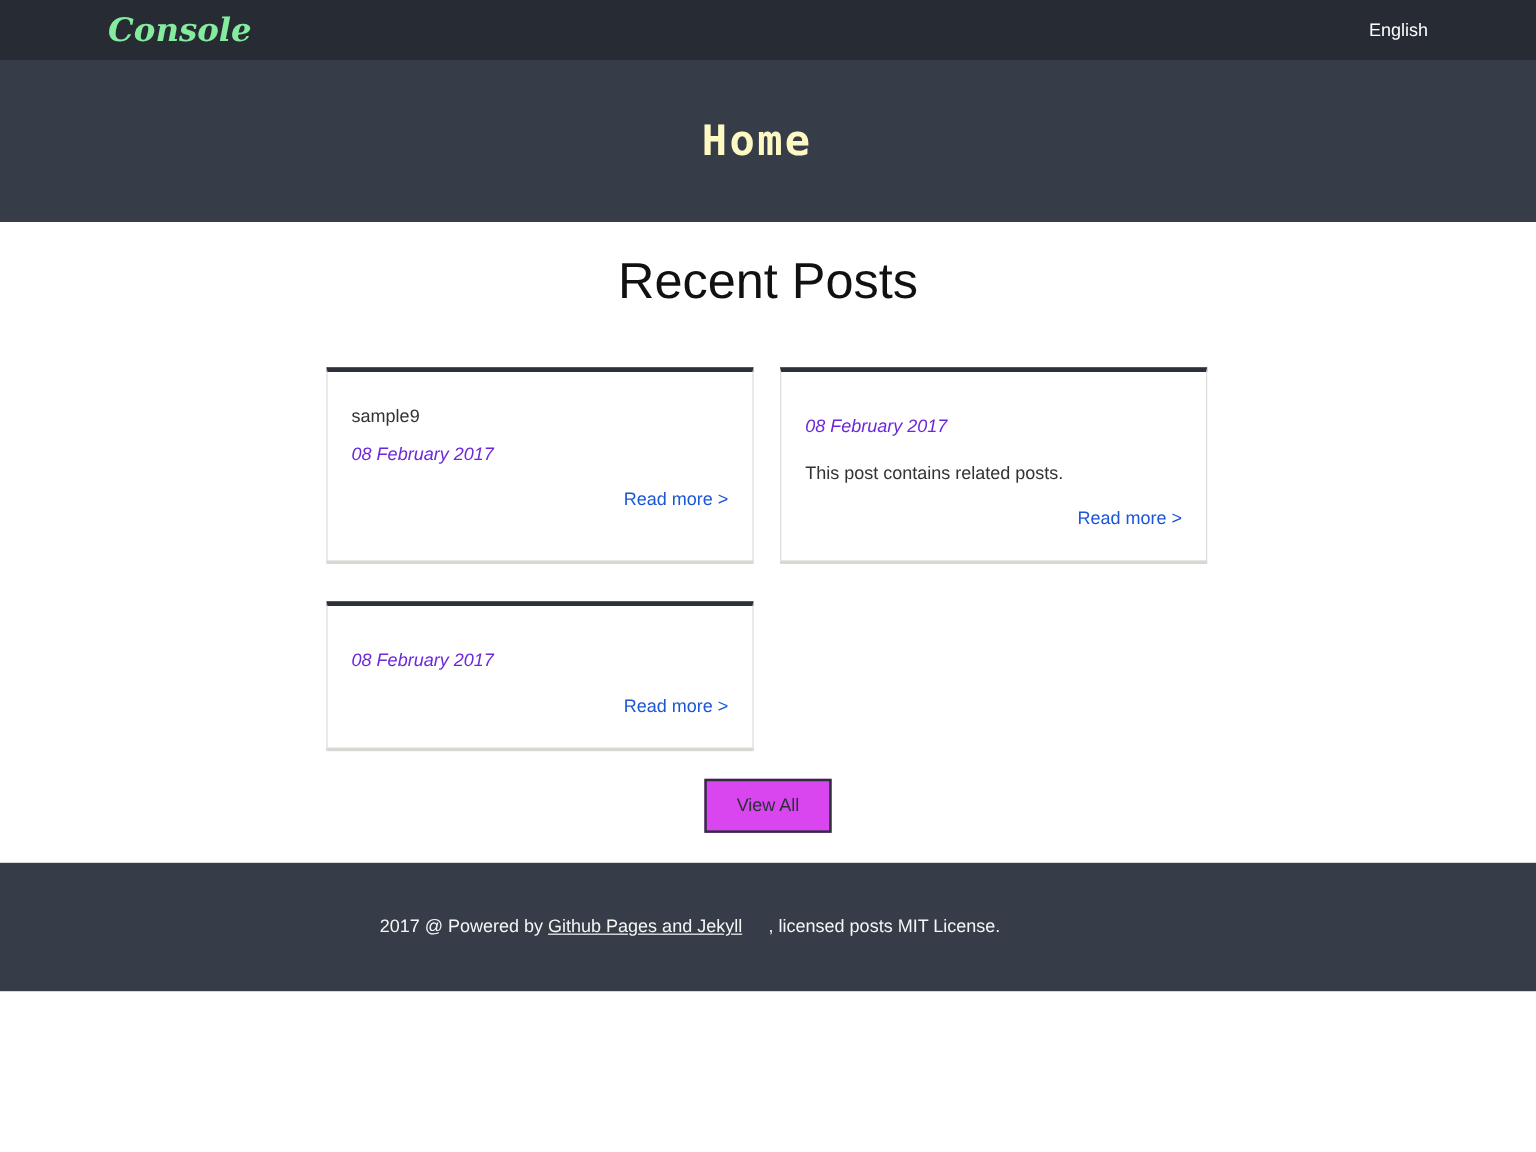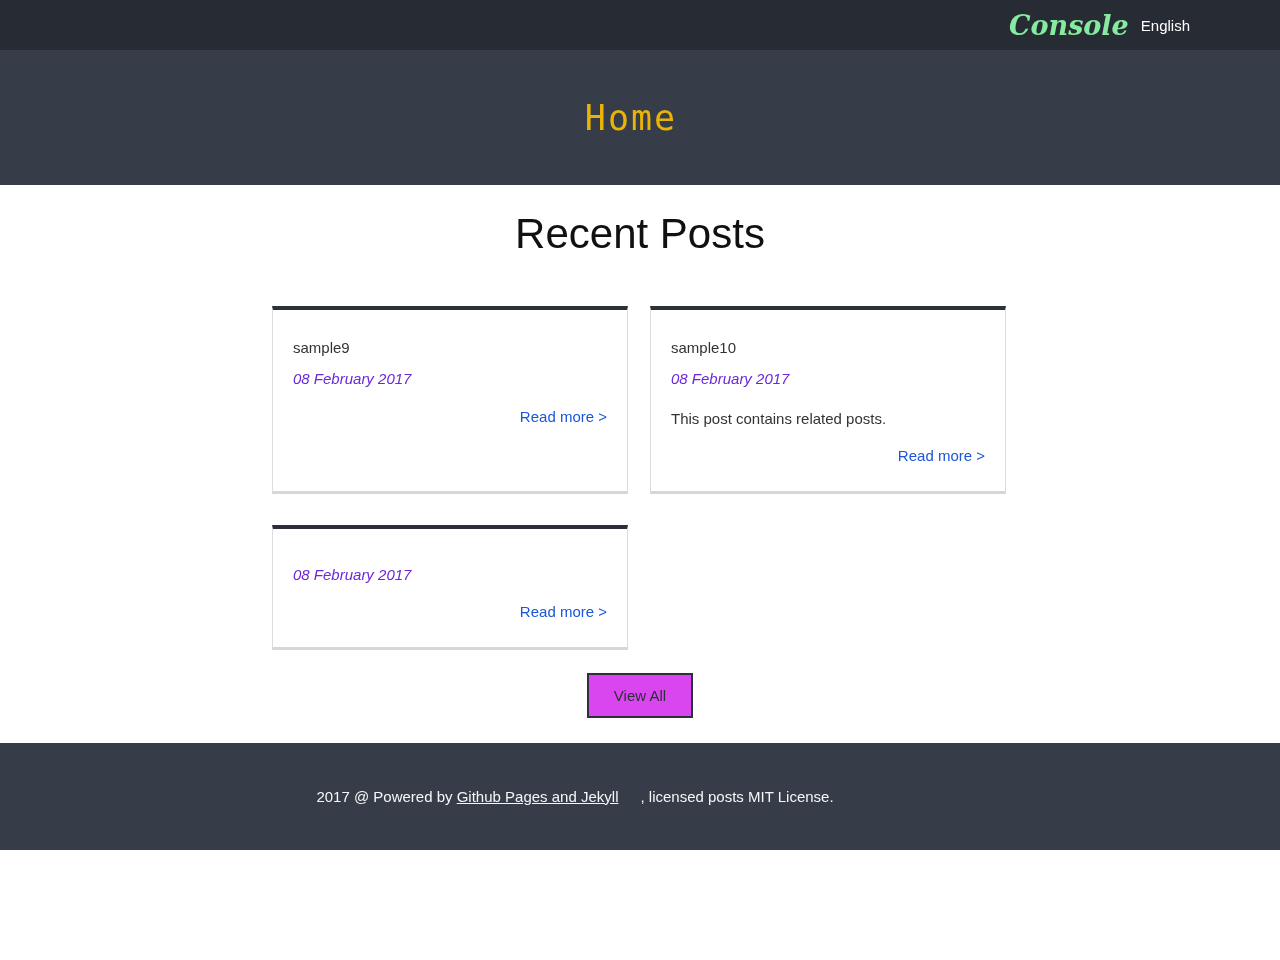--- a/index.html
+++ b/index.html
@@ -15,21 +15,21 @@
   .navbar {
     height: 50px;
     background: #272c34;
     display: flex;
     align-items: center;
   }
   .nav-inner {
     width: 1100px;
     margin: 0 auto;
     display: flex;
-    justify-content: flex-end;
+    justify-content: space-between;
     align-items: center;
   }
   .logo {
     font-family: "DejaVu Serif", serif;
     font-style: italic;
     font-weight: bold;
     font-size: 27px;
     color: #85eb9e;
     text-decoration: none;
     cursor: pointer;
@@ -45,24 +45,24 @@
   
   .hero {
     height: 135px;
     background: #363d48;
     display: flex;
     align-items: center;
     justify-content: center;
   }
   .hero-title {
     font-family: "DejaVu Sans Mono", monospace;
-    font-weight: normal;
+    font-weight: bold;
     font-size: 35px;
     letter-spacing: 2px;
-    color: #eab308;
+    color: #fef9c3;
     position: relative;
     left: -15px;
     margin-left: 12px;
   }
 
   
   .recent-heading {
     text-align: center;
     font-size: 42px;
     font-weight: 400;
@@ -172,21 +172,20 @@
 
     <article class="card">
       <a class="card-title">sample9</a>
       <div class="card-date">08 February 2017</div>
       <div class="readmore-row">
         <a class="read-more">Read more &gt;</a>
       </div>
     </article>
 
     <article class="card">
-      <a class="card-title">sample10</a>
       <div class="card-date">08 February 2017</div>
       <div class="card-excerpt">This post contains related posts.</div>
       <div class="readmore-row">
         <a class="read-more">Read more &gt;</a>
       </div>
     </article>
 
     <article class="card">
       <div class="card-date">08 February 2017</div>
       <div class="readmore-row">

